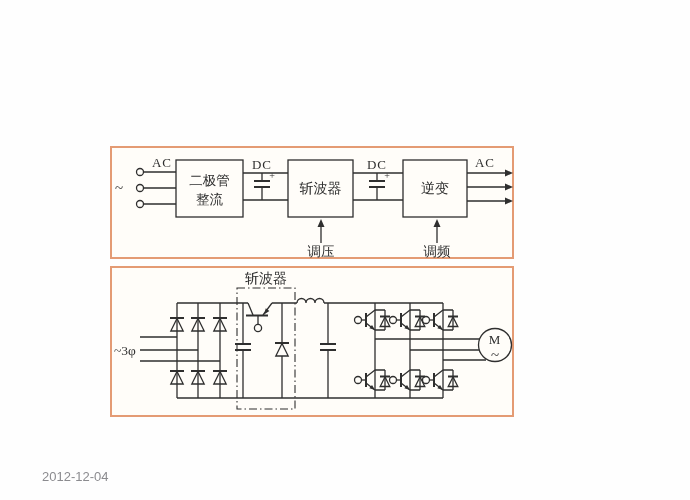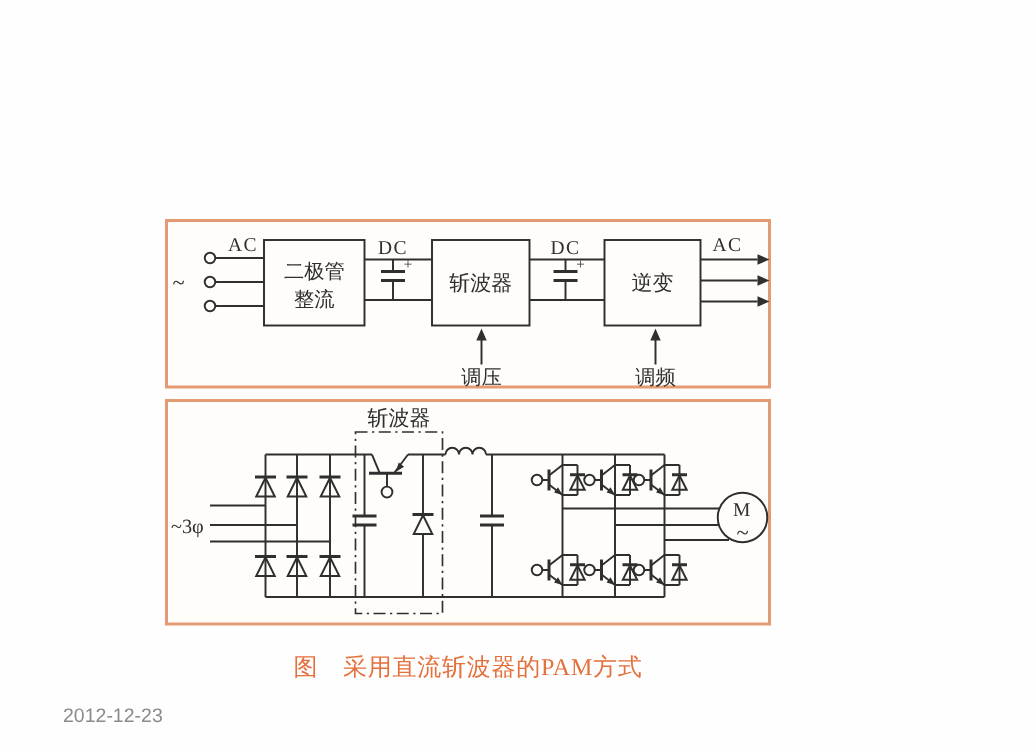--- a/index.html
+++ b/index.html
@@ -187,16 +187,15 @@
 
     <path class="ln" d="M265,73 H370 M300,84 H369 M333,94 H376"></path>
 
     <g>
       <circle class="node" cx="385" cy="79" r="16.5"></circle>
       <text class="lat" x="385" y="78" text-anchor="middle">M</text>
       <text class="sym" x="385" y="94" text-anchor="middle">~</text>
     </g>
   </svg>
 
-  <div class="caption">图　采用直流斩波器的PAM方式</div>
-  <div class="date">2012-12-23</div>
+  <div class="date">2012-12-04</div>
 
 </div>
 
 </body></html>

